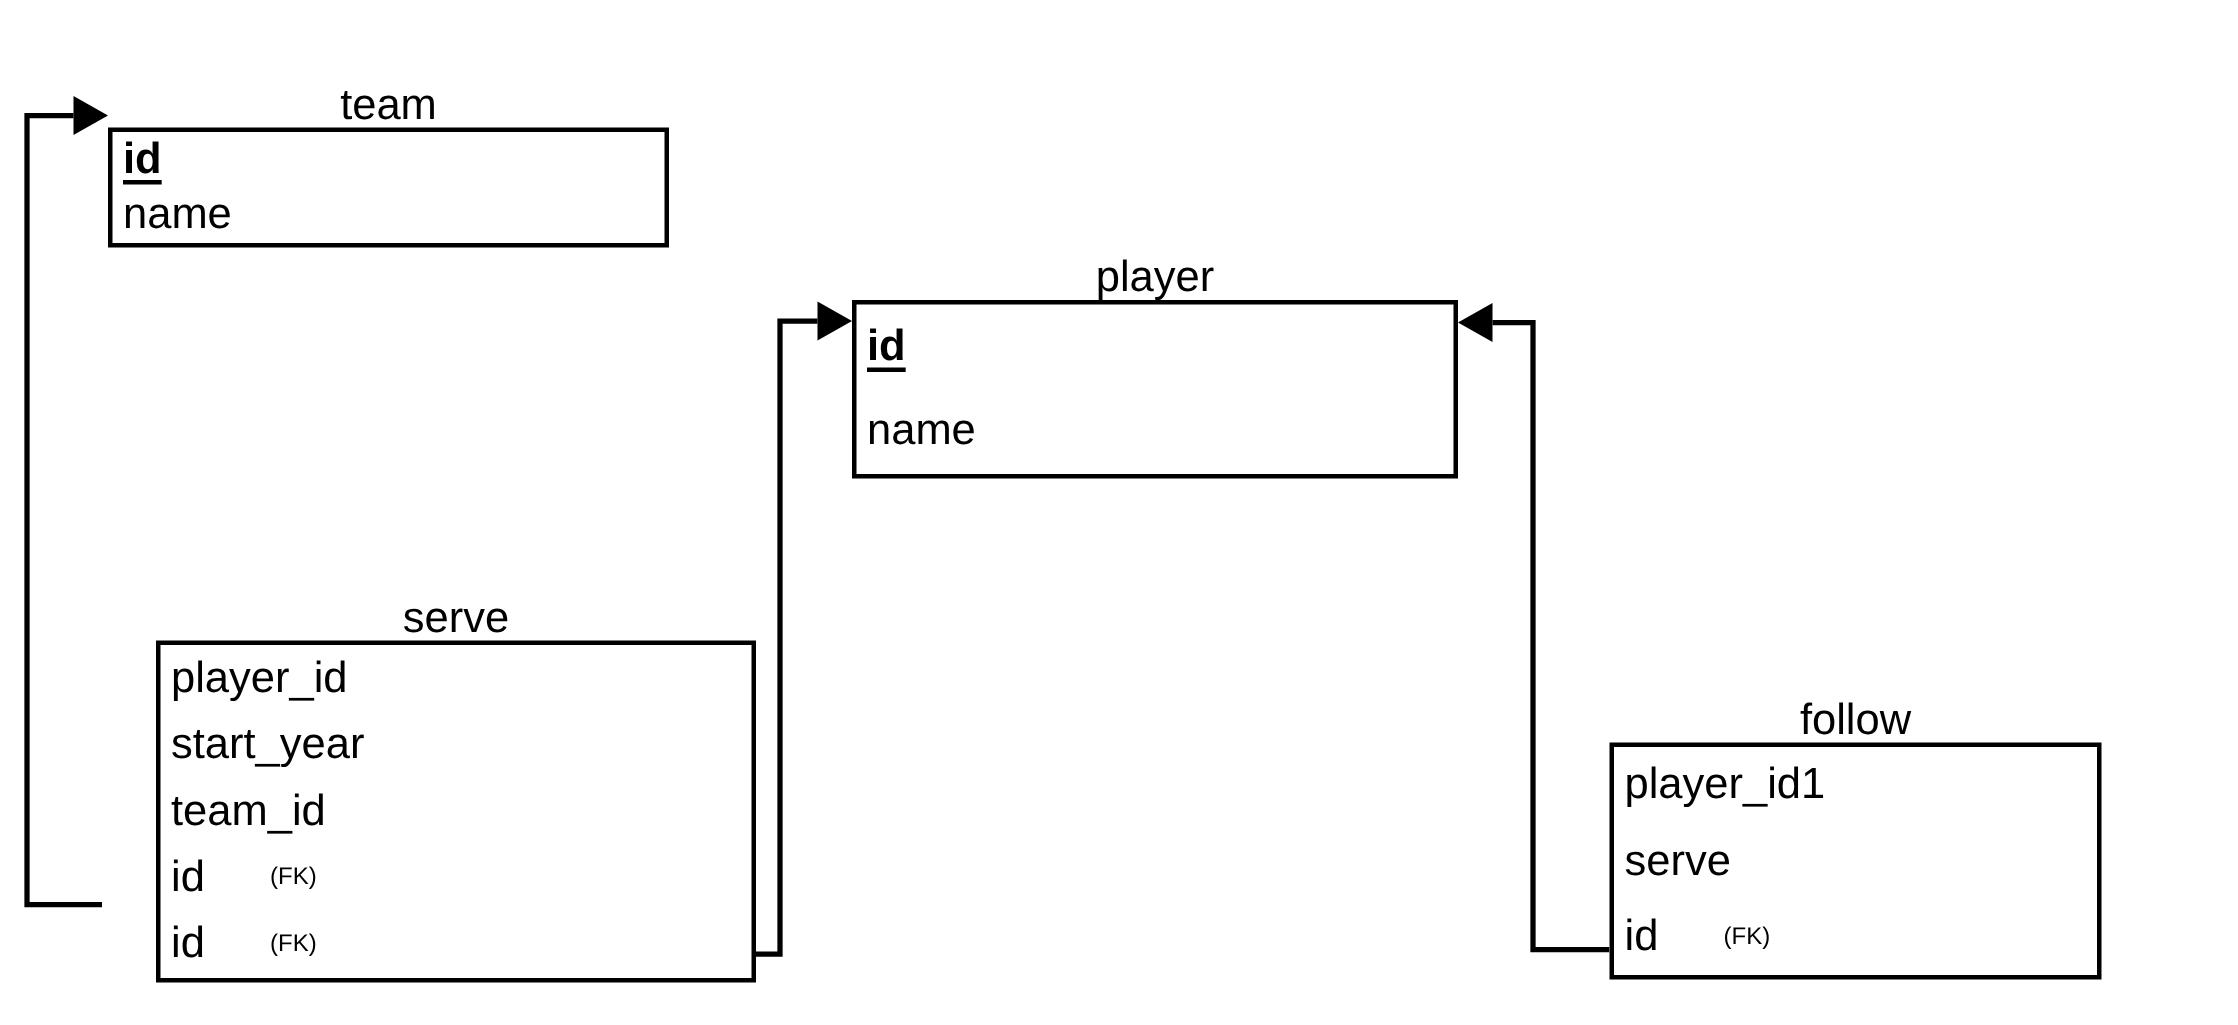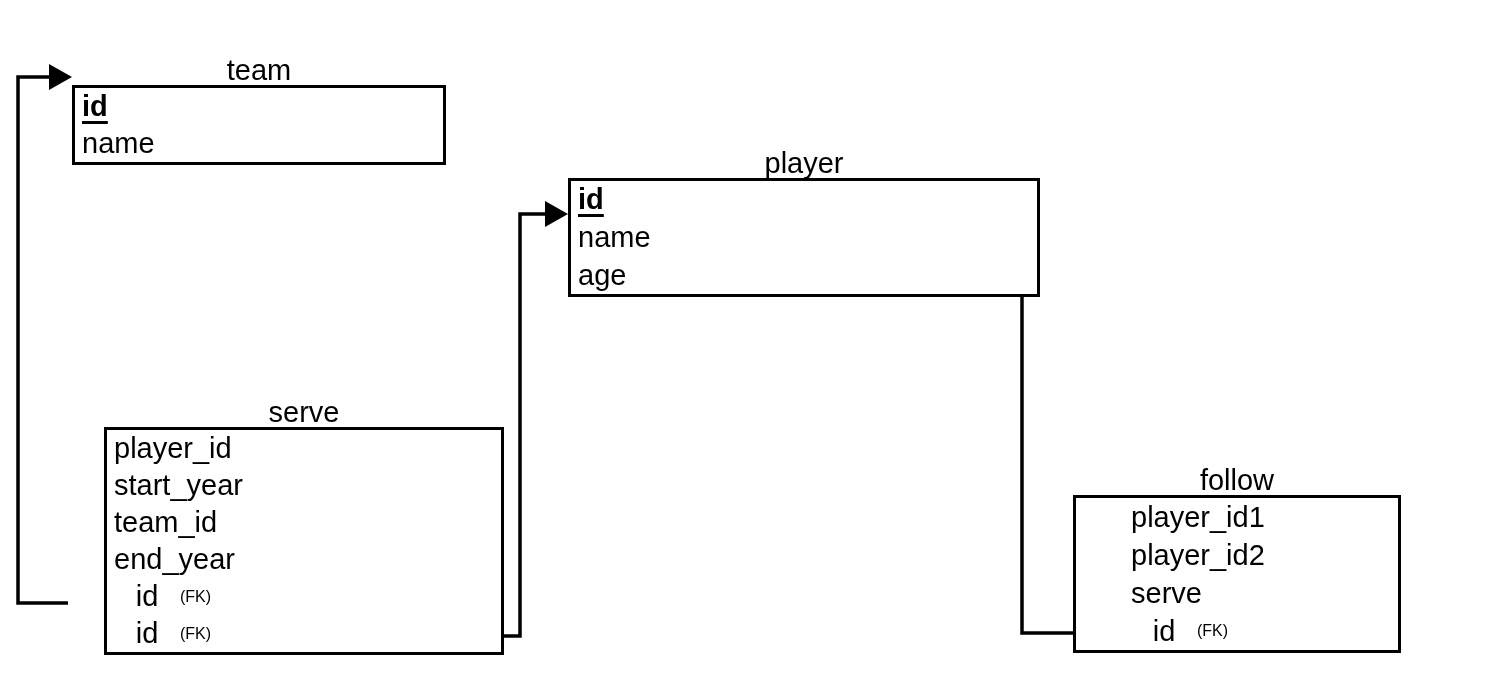--- a/index.html
+++ b/index.html
@@ -32,21 +32,20 @@
     text-align: center;
     font-size: 29px;
     white-space: nowrap;
   }
   .entity-box {
     box-sizing: border-box;
     border: 3px solid #000000;
     background: #ffffff;
     display: flex;
     flex-direction: column;
-    text-align: center;
   }
   .row {
     flex: 1;
     display: flex;
     align-items: center;
     padding-left: 7px;
     font-size: 29px;
     white-space: nowrap;
   }
   .col-name {
@@ -60,26 +59,26 @@
     text-decoration: underline;
     text-decoration-thickness: 3px;
     text-underline-offset: 5px;
   }
   .fk {
     font-size: 16px;
     display: inline-block;
   }
   .ent-team   { left: 72px;   top: 45px;  width: 374px; margin-top: 12px; }
   .ent-team   .entity-box { height: 80px; }
-  .ent-player { left: 568px;  top: 150px; width: 472px; }
+  .ent-player { left: 568px;  top: 172px; width: 404px; }
   .ent-player .entity-box { height: 119px; }
   .ent-serve  { left: 68px;   top: 399px; width: 400px; margin-left: 36px; }
   .ent-serve  .entity-box { height: 228px; }
   .ent-follow { left: 1073px; top: 467px; width: 328px; }
-  .ent-follow .entity-box { height: 158px; padding-left: 48px; }
+  .ent-follow .entity-box { height: 158px; }
 </style>
 </head>
 <body>
 
 <div class="canvas">
 
   <svg class="connector-layer" viewBox="0 0 1492 683" xmlns="http://www.w3.org/2000/svg">
 
     <path d="M 68 603 H 18 V 77 H 49" fill="none" stroke="#000000" stroke-width="3.5"></path>
     <polygon points="72,77 49,64 49,90" fill="#000000"></polygon>
@@ -105,62 +104,53 @@
 
   <div class="entity ent-player">
     <div class="entity-title">player</div>
     <div class="entity-box">
       <div class="row pk">
         <span class="col-name">id</span>
       </div>
       <div class="row">
         <span class="col-name">name</span>
       </div>
-      <div class="row">
-        <span class="col-name">age</span>
-      </div>
     </div>
   </div>
 
   <div class="entity ent-serve">
     <div class="entity-title">serve</div>
     <div class="entity-box">
       <div class="row">
         <span class="col-name">player_id</span>
       </div>
       <div class="row">
         <span class="col-name">start_year</span>
       </div>
       <div class="row">
         <span class="col-name">team_id</span>
-      </div>
-      <div class="row">
-        <span class="col-name">end_year</span>
       </div>
       <div class="row has-fk">
         <span class="col-name">id</span>
         <span class="fk">(FK)</span>
       </div>
       <div class="row has-fk">
         <span class="col-name">id</span>
         <span class="fk">(FK)</span>
       </div>
     </div>
   </div>
 
   <div class="entity ent-follow">
     <div class="entity-title">follow</div>
     <div class="entity-box">
       <div class="row">
         <span class="col-name">player_id1</span>
       </div>
       <div class="row">
-        <span class="col-name">player_id2</span>
-      </div>
-      <div class="row">
         <span class="col-name">serve</span>
       </div>
       <div class="row has-fk">
         <span class="col-name">id</span>
         <span class="fk">(FK)</span>
       </div>
     </div>
   </div>
 
 </div>

